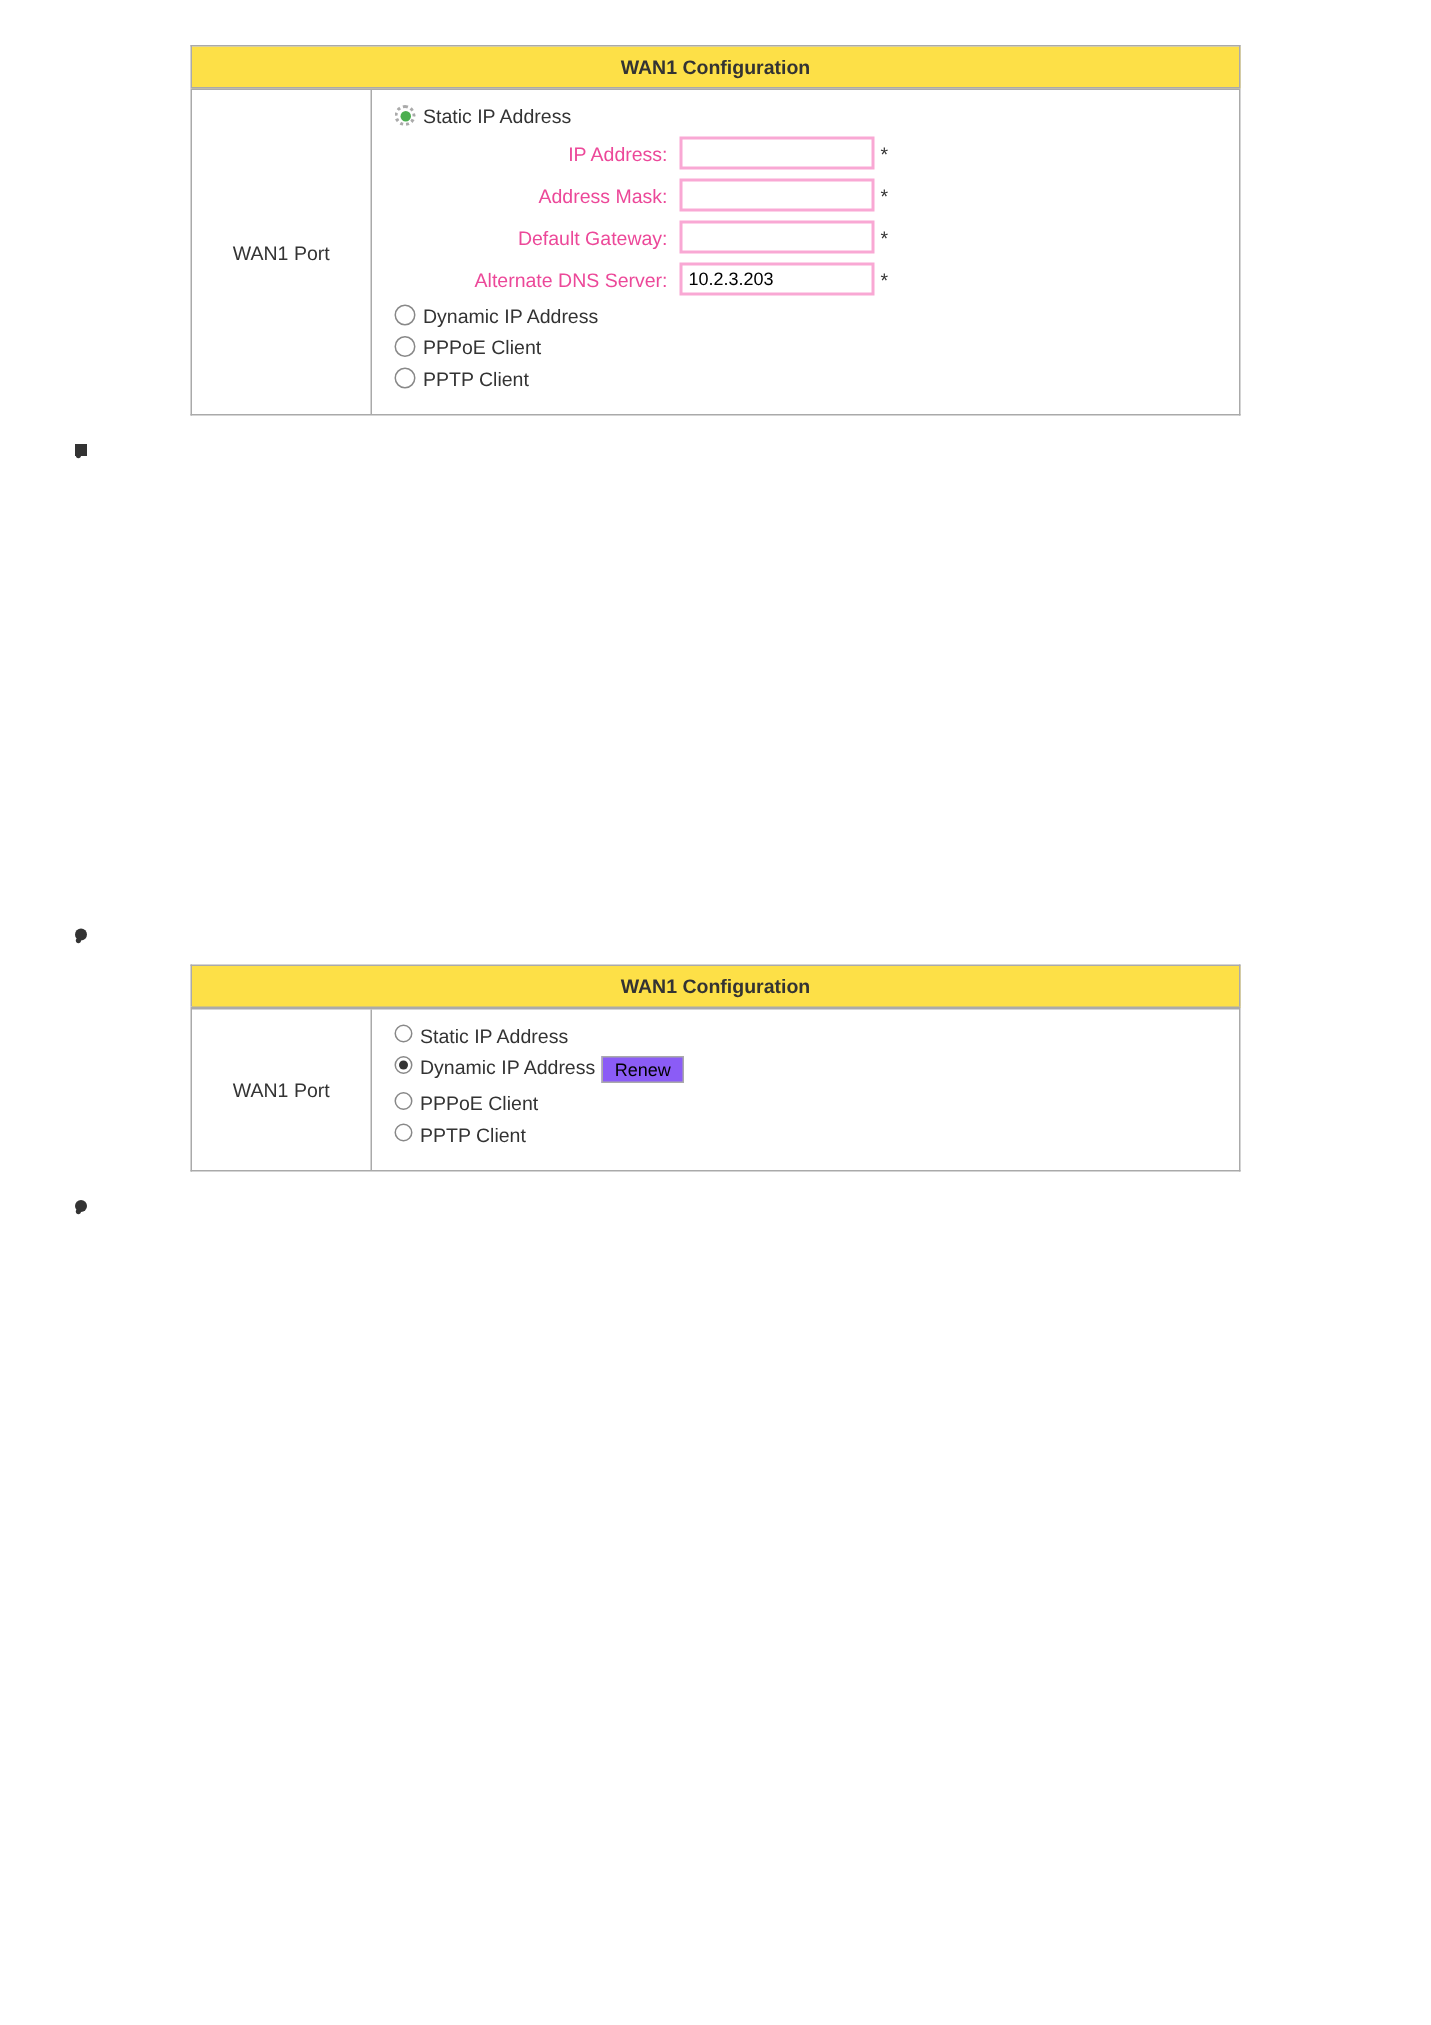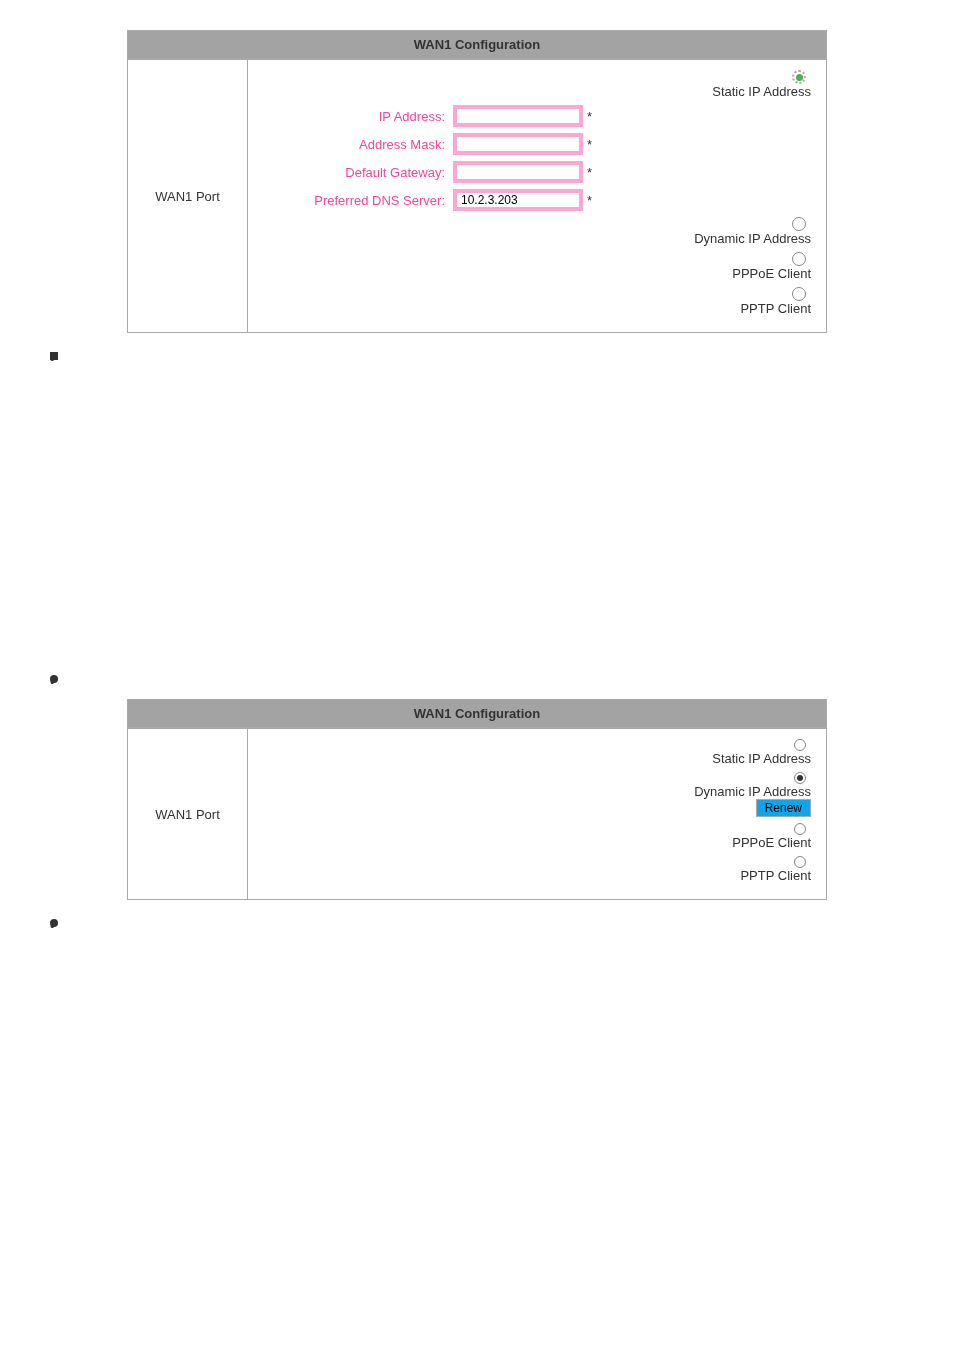--- a/index.html
+++ b/index.html
@@ -13,21 +13,21 @@
     }
 
     .wan-table {
       border: 1px solid #aaa;
       border-collapse: collapse;
       width: 700px;
       margin: 0 auto 8px auto;
     }
 
     .wan-table-header {
-      background: #a3a3a3;
+      background: #fde047;
       text-align: center;
       font-weight: bold;
       padding: 6px 10px;
       border-bottom: 1px solid #aaa;
       font-size: 13px;
     }
 
     .wan-left-cell {
       width: 120px;
       min-width: 120px;
@@ -40,44 +40,43 @@
       font-size: 13px;
     }
 
     .wan-right-cell {
       flex: 1;
       padding: 10px 15px;
     }
 
     .radio-row {
       display: flex;
-      align-items: flex-end;
+      align-items: flex-start;
       margin-bottom: 6px;
       font-size: 13px;
-      flex-direction: column;
     }
 
     .form-row {
       display: flex;
       align-items: center;
       margin-bottom: 6px;
       margin-left: 22px;
     }
 
     .form-row label {
       width: 160px;
       text-align: right;
       margin-right: 8px;
       font-size: 13px;
       color: #ec4899;
     }
 
     .form-row input[type="text"] {
       width: 130px;
-      border: 4px solid #f9a8d4;
+      border: 2px solid #f9a8d4;
       padding: 2px 4px;
       font-size: 12px;
       height: 22px;
     }
 
     .required-star {
       color: #333;
       margin-left: 4px;
     }
 
@@ -141,21 +140,21 @@
       justify-content: center;
       width: 12px;
       height: 12px;
       border: 1px solid #888;
       border-radius: 50%;
       margin-right: 5px;
       background: #fff;
     }
 
     .renew-btn {
-      background: #0ea5e9;
+      background: #8b5cf6;
       border: 1px solid #aaa;
       padding: 1px 8px;
       font-size: 12px;
       cursor: pointer;
       margin-left: 4px;
     }
 
     .wan-table-body-row {
       border-top: 1px solid #aaa;
       display: flex;
@@ -192,21 +191,21 @@
         <span class="required-star">*</span>
       </div>
 
       <div class="form-row">
         <label>Default Gateway:</label>
         <input type="text" value="" style="">
         <span class="required-star">*</span>
       </div>
 
       <div class="form-row">
-        <label>Preferred DNS Server:</label>
+        <label>Alternate DNS Server:</label>
         <input type="text" value="10.2.3.203" style="">
         <span class="required-star">*</span>
       </div>
 
 
       <div class="radio-row">
         <span class="radio-unselected"></span>
         <span>Dynamic IP Address</span>
       </div>
 

